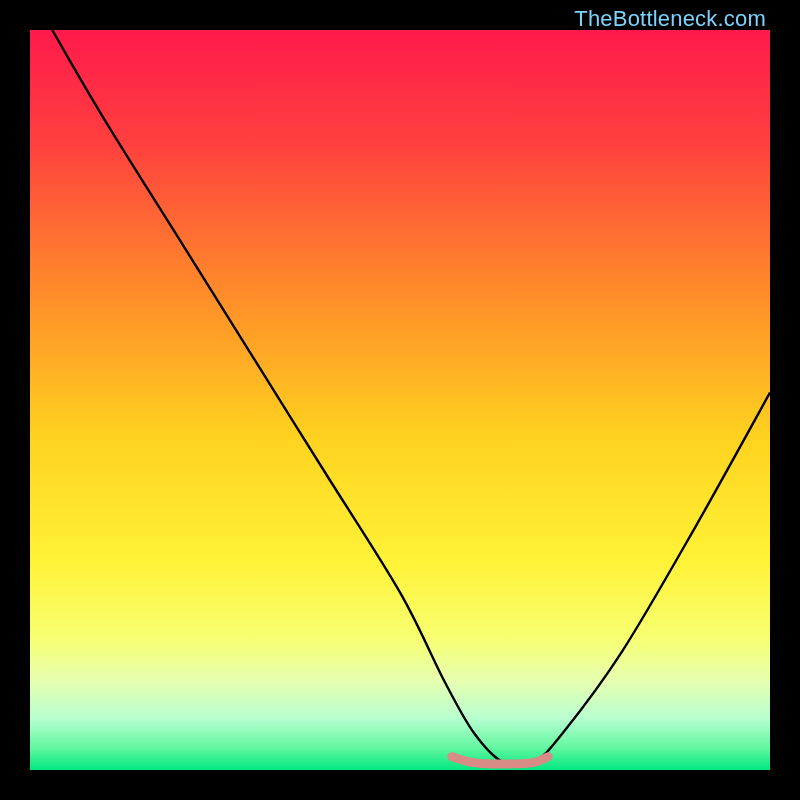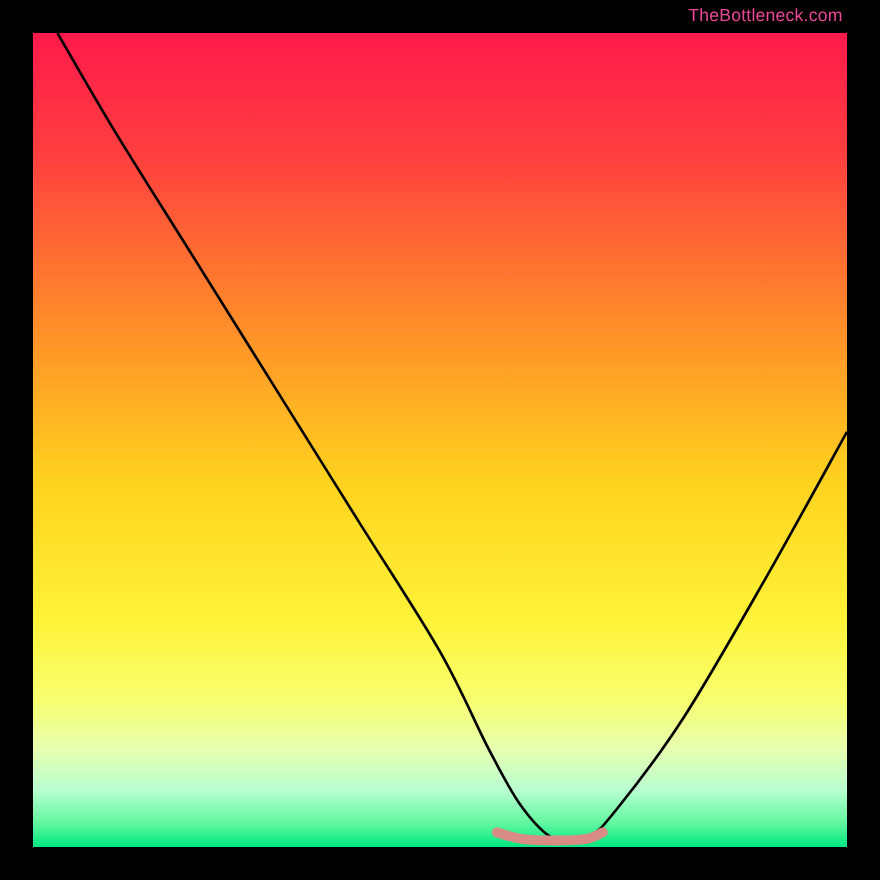--- a/index.html
+++ b/index.html
@@ -20,22 +20,22 @@
     position: absolute;
     left: 30px;
     top: 30px;
     width: 740px;
     height: 740px;
   }
   .watermark {
     position: absolute;
     top: 6px;
     right: 34px;
-    color: #ec4899;
-    font-size: 16px;
+    color: #7dd3fc;
+    font-size: 22px;
     font-weight: 500;
     letter-spacing: 0.2px;
     user-select: none;
   }
   svg { display: block; }
 </style>
 </head>
 <body>
 
 <div class="frame">

